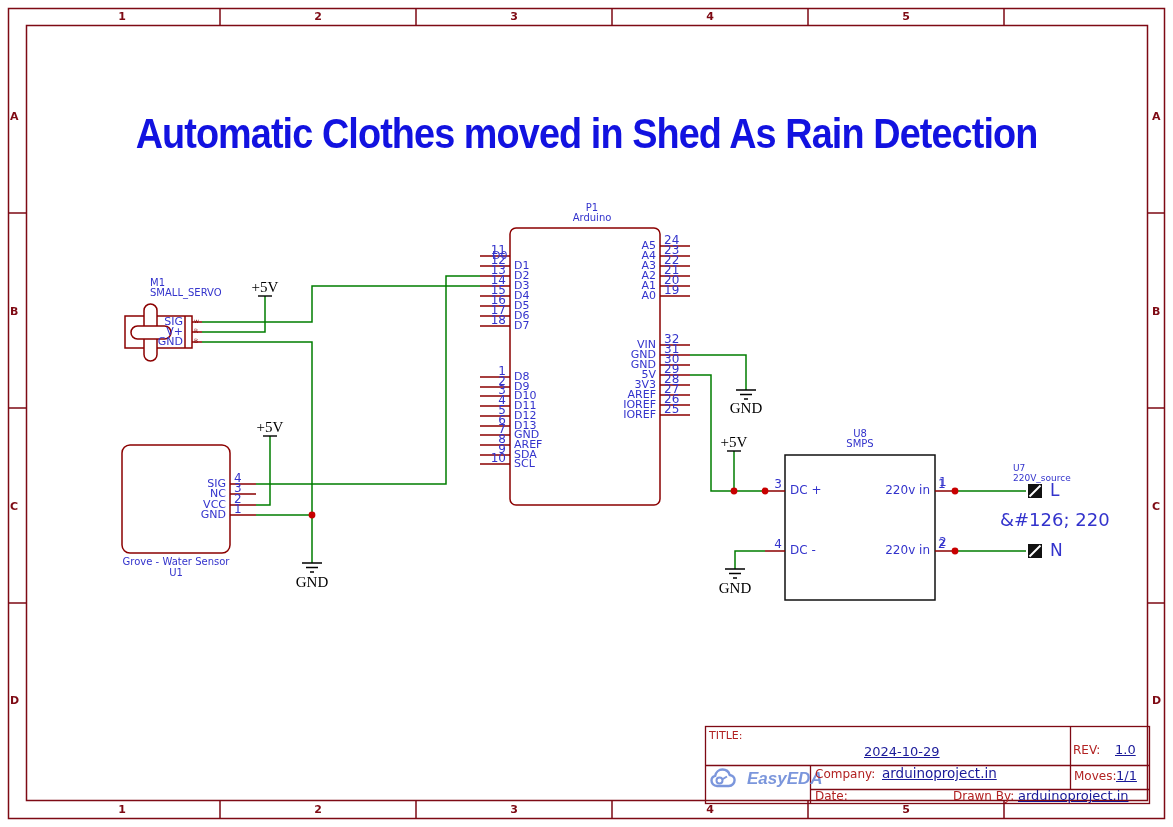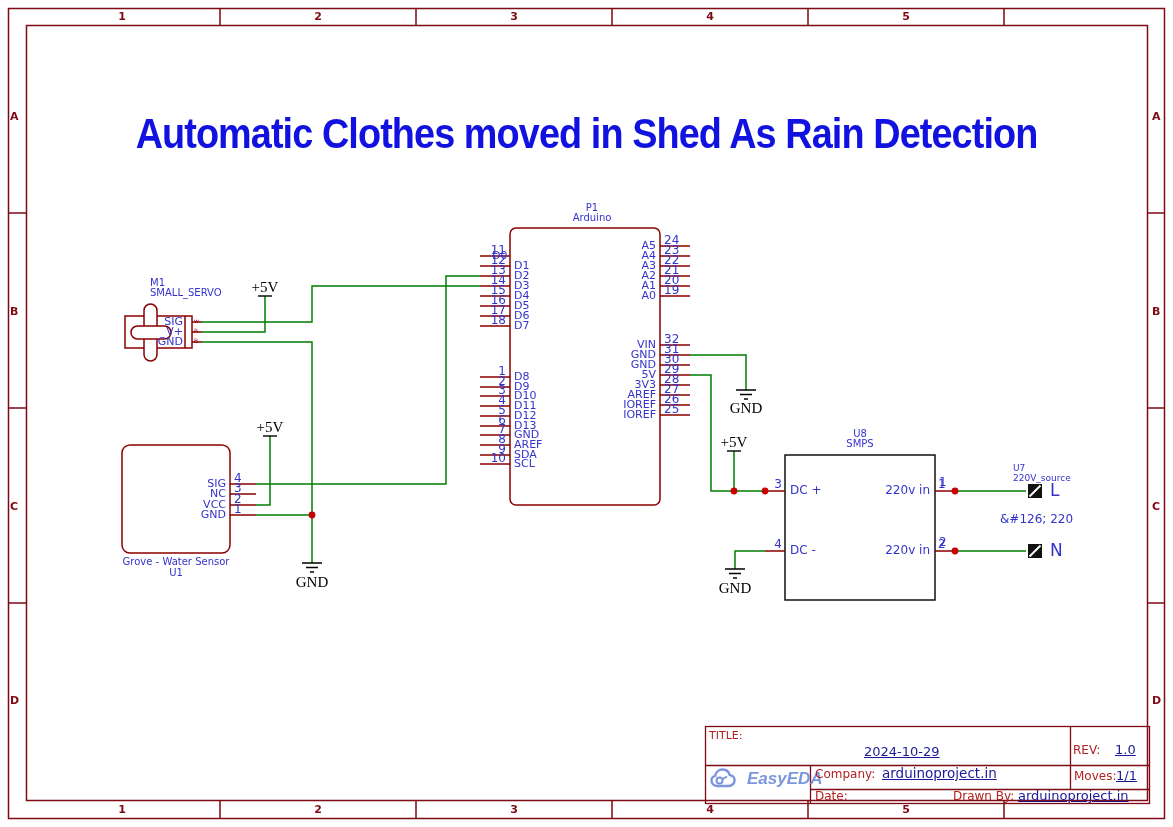--- a/index.html
+++ b/index.html
@@ -244,21 +244,21 @@
   <div class="t pn ra" style="left:858px;top:484px;width:72px;font-size:12px">220v in</div>
   <div class="t num" style="left:938px;top:539px">2</div>
   <div class="t pn ra" style="left:858px;top:544px;width:72px;font-size:12px">220v in</div>
 
   <div class="t small9" style="left:1013px;top:463px">U7</div>
   <div class="t small9" style="left:1013px;top:473px">220V_source</div>
   <div class="t num" style="left:939px;top:477px">1</div>
   <div class="t num" style="left:939px;top:537px">2</div>
   <div class="t big-blue" style="left:1050px;top:481px">L</div>
   <div class="t big-blue" style="left:1050px;top:541px">N</div>
-  <div class="t" style="left:1000px;top:509px;font-size:12px;line-height:21px;color:var(--ptxt)">&amp;#126; 220</div>
+  <div class="t" style="left:1000px;top:509px;font-size:18px;line-height:21px;color:var(--ptxt)">&amp;#126; 220</div>
 
   <div class="t netf ctr" style="left:250px;top:280px;width:30px">+5V</div>
   <div class="t netf ctr" style="left:255px;top:420px;width:30px">+5V</div>
   <div class="t netf ctr" style="left:719px;top:435px;width:30px">+5V</div>
   <div class="t netf ctr" style="left:292px;top:575px;width:40px">GND</div>
   <div class="t netf ctr" style="left:726px;top:401px;width:40px">GND</div>
   <div class="t netf ctr" style="left:715px;top:581px;width:40px">GND</div>
 
   <div class="t tbred" style="left:709px;top:729px;font-size:11px">TITLE:</div>
   <div class="t tbred" style="left:1073px;top:744px">REV:</div>

